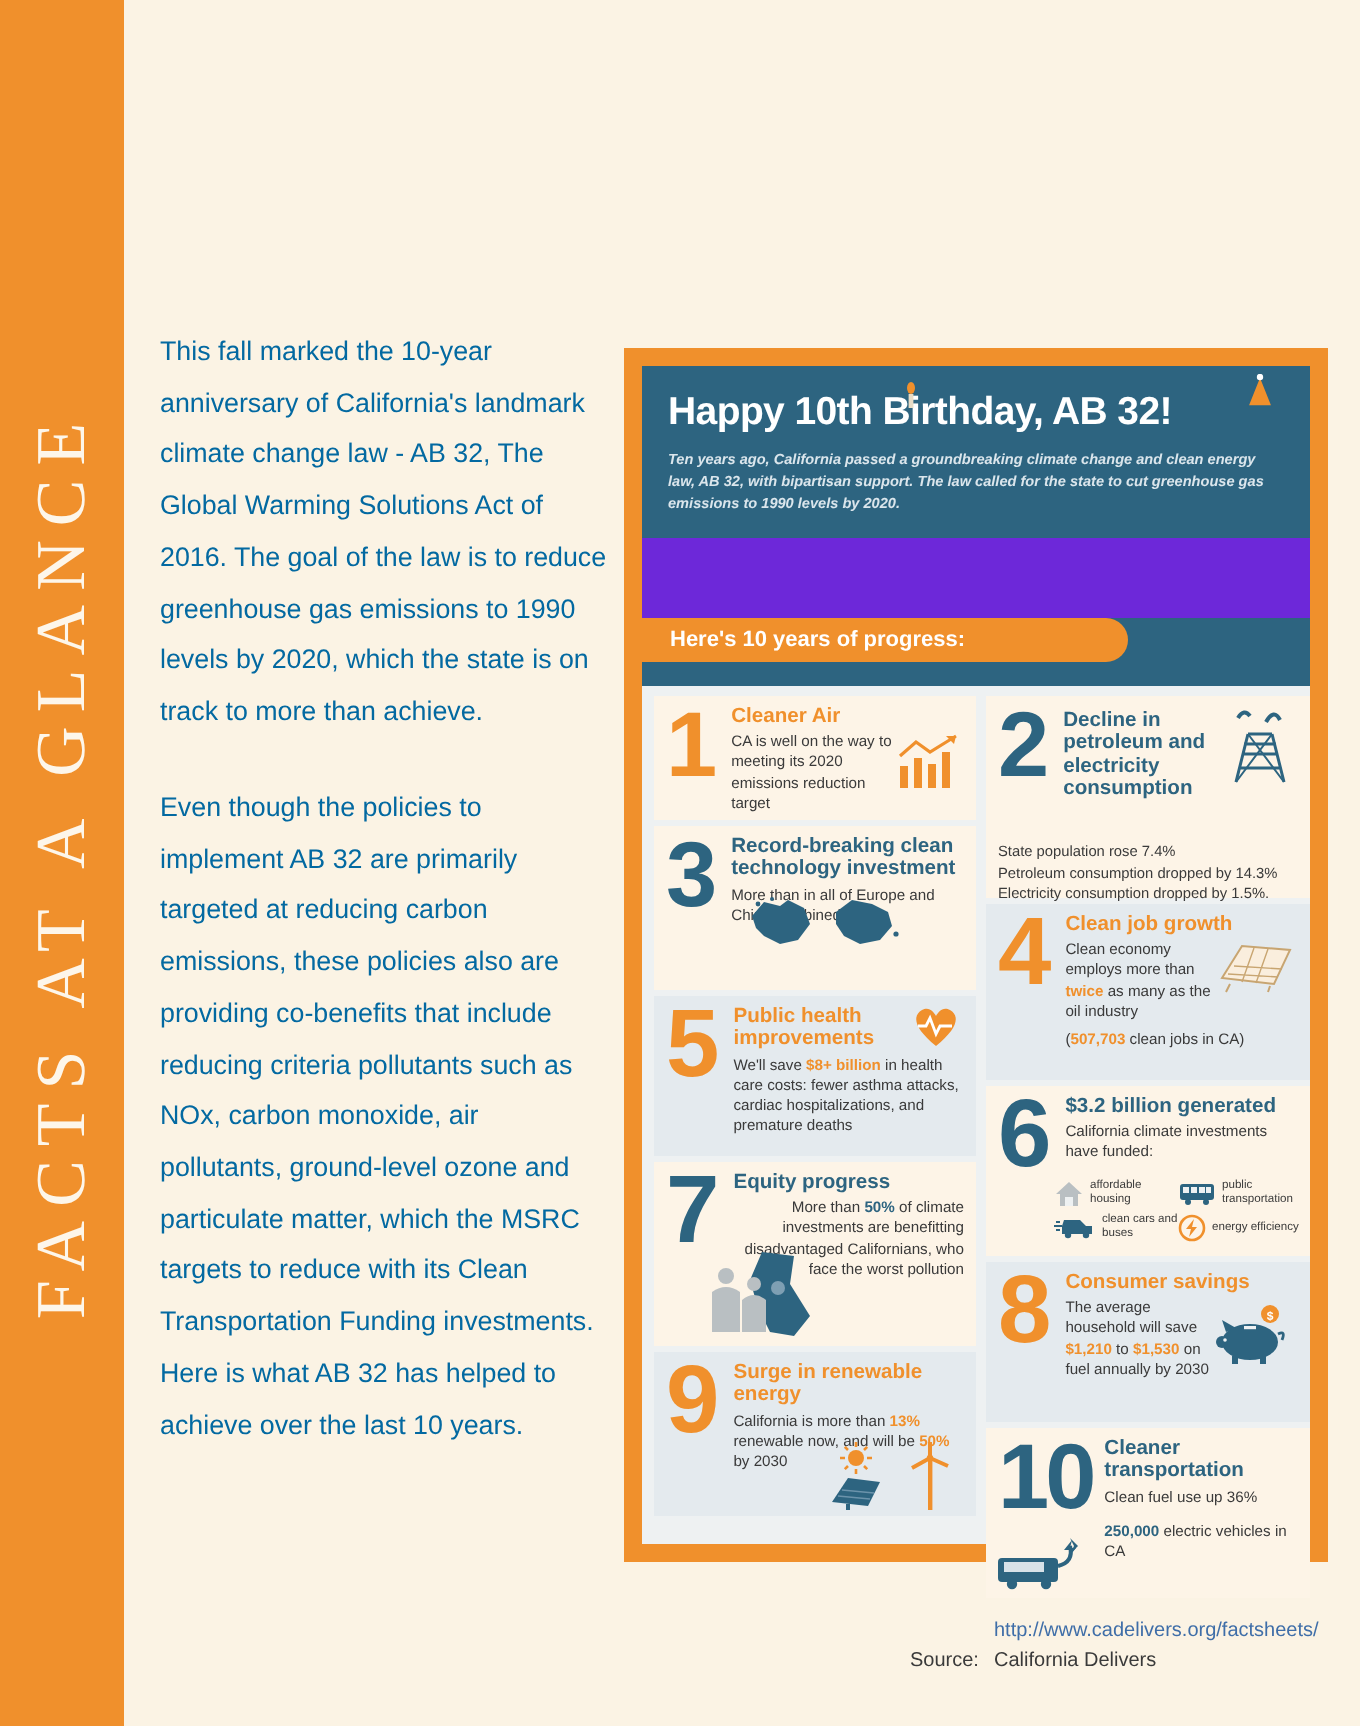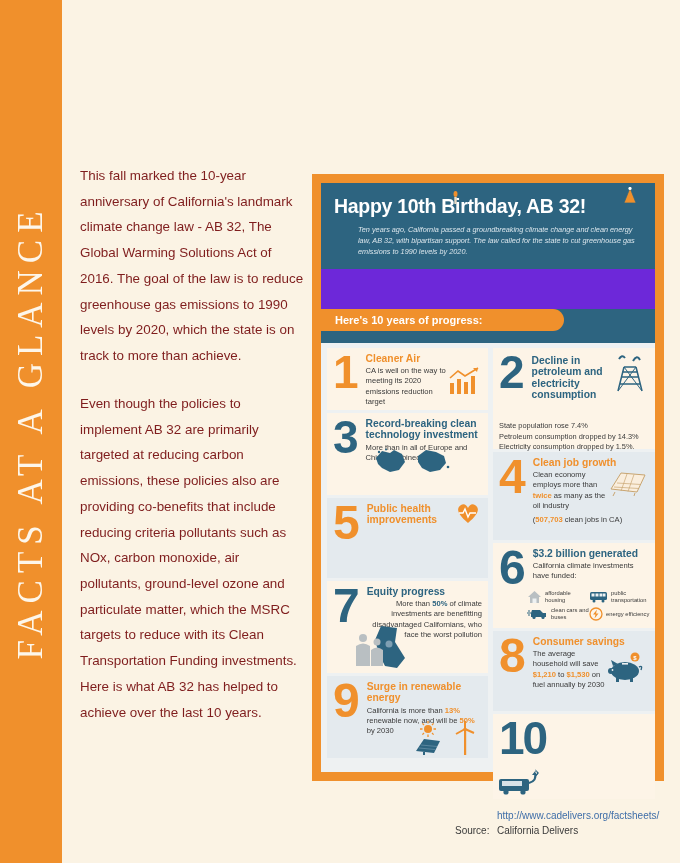--- a/index.html
+++ b/index.html
@@ -49,21 +49,21 @@
     line-height: 1.28;
     letter-spacing: -0.2px;
   }
   
   .body-col {
     position: absolute;
     left: 80px; top: 163px;
     width: 224px;
   }
   .body-col p {
-    color: #7f1d1d;
+    color: #0369a1;
     font-size: 13.4px;
     line-height: 1.92;
   }
   .body-col p + p { margin-top: 22px; }
 
   
   .info {
     position: absolute;
     left: 312px; top: 174px;
     width: 352px; height: 607px;
@@ -84,23 +84,22 @@
     color: #ffffff;
     font-size: 19.5px;
     font-weight: bold;
     letter-spacing: -0.3px;
     margin-bottom: 7px;
   }
   .info-head p {
     color: #dbe6ec;
     font-size: 7.3px;
     font-style: italic;
-    font-weight: normal;
+    font-weight: bold;
     line-height: 1.5;
-    margin-left: 24px;
   }
   .candle-sm { position:absolute; }
   .banner-wrap { background:#2d6480; height: 34px; position: relative; margin-top: 40px; }
   .banner {
     position: absolute; left: 0; top: 0;
     height: 22px; width: 243px;
     background: #f0902c;
     border-top-right-radius: 11px;
     border-bottom-right-radius: 11px;
     color: #ffffff;
@@ -277,20 +276,23 @@
               <path d="M10 14 L34 15.5 M7 18 L32 19.5 M20 5 L14 22 M27 5.5 L21 22.5" stroke="#c8a571" stroke-width="0.7"></path>
               <path d="M8 23 L6 27 M28 24 L27 27" stroke="#c8a571" stroke-width="1"></path>
             </svg>
           </div>
         </div>
 
         <div class="card blue-bg" style="left:6px;top:155px;width:161px;height:80px;">
           <div class="num o" style="font-size:48px;padding-right:7px;">5</div>
           <div class="card-body">
             <div class="c-head o" style="width:74%;">Public health improvements</div>
+            <div class="c-text">
+              <span>We'll save </span><span class="hl-o">$8+ billion</span><span> in health care costs: fewer asthma attacks, cardiac hospitalizations, and premature deaths</span>
+            </div>
             <svg class="icon-abs" style="right:1px;top:-2px;" width="26" height="24" viewBox="0 0 26 24">
               <path d="M13 22 C2 13 1 7 6 4 C9.5 2 12 5 13 7 C14 5 16.5 2 20 4 C25 7 24 13 13 22 Z" fill="#f0902c"></path>
               <polyline points="4,12 8,12 10,8 13,16 15,12 21,12" fill="none" stroke="#ffffff" stroke-width="1.4"></polyline>
             </svg>
           </div>
         </div>
 
         <div class="card" style="left:172px;top:200px;width:162px;height:85px;">
           <div class="num b" style="font-size:48px;padding-right:7px;">6</div>
           <div class="card-body">
@@ -391,20 +393,27 @@
               <rect x="13" y="31" width="2" height="3" fill="#2d6480"></rect>
               <rect x="54" y="8" width="2.2" height="26" fill="#f0902c"></rect>
               <path d="M55 8 L55 -1 M55 8 L64 12 M55 8 L46 13" stroke="#f0902c" stroke-width="2" fill="none"></path>
               <circle cx="55" cy="8" r="1.6" fill="#f0902c"></circle>
             </svg>
           </div>
         </div>
 
         <div class="card" style="left:172px;top:371px;width:162px;height:85px;">
           <div class="num b ten" style="font-size:46px;padding-right:6px;">10</div>
+          <div class="card-body">
+            <div class="c-head b" style="width:86%;">Cleaner transportation</div>
+            <div class="c-text" style="margin-top:2px;">Clean fuel use up 36%</div>
+            <div class="c-text" style="margin-top:7px;">
+              <span class="hl-b">250,000</span><span> electric vehicles in CA</span>
+            </div>
+          </div>
           <svg class="icon-abs" style="left:4px;bottom:2px;" width="52" height="28" viewBox="0 0 52 28">
             <rect x="2" y="10" width="30" height="12" rx="2" fill="#2d6480"></rect>
             <rect x="5" y="12" width="20" height="5" fill="#d8e2e8"></rect>
             <circle cx="9" cy="23" r="2.6" fill="#2d6480"></circle>
             <circle cx="26" cy="23" r="2.6" fill="#2d6480"></circle>
             <path d="M32 14 Q40 12 38 4" fill="none" stroke="#2d6480" stroke-width="2"></path>
             <path d="M38 0 L42 4 L38 8 L40 4 Z" fill="#2d6480"></path>
             <polygon points="39,1 35,6 38,6 37,10 41,5 38,5" fill="#2d6480"></polygon>
           </svg>
         </div>

